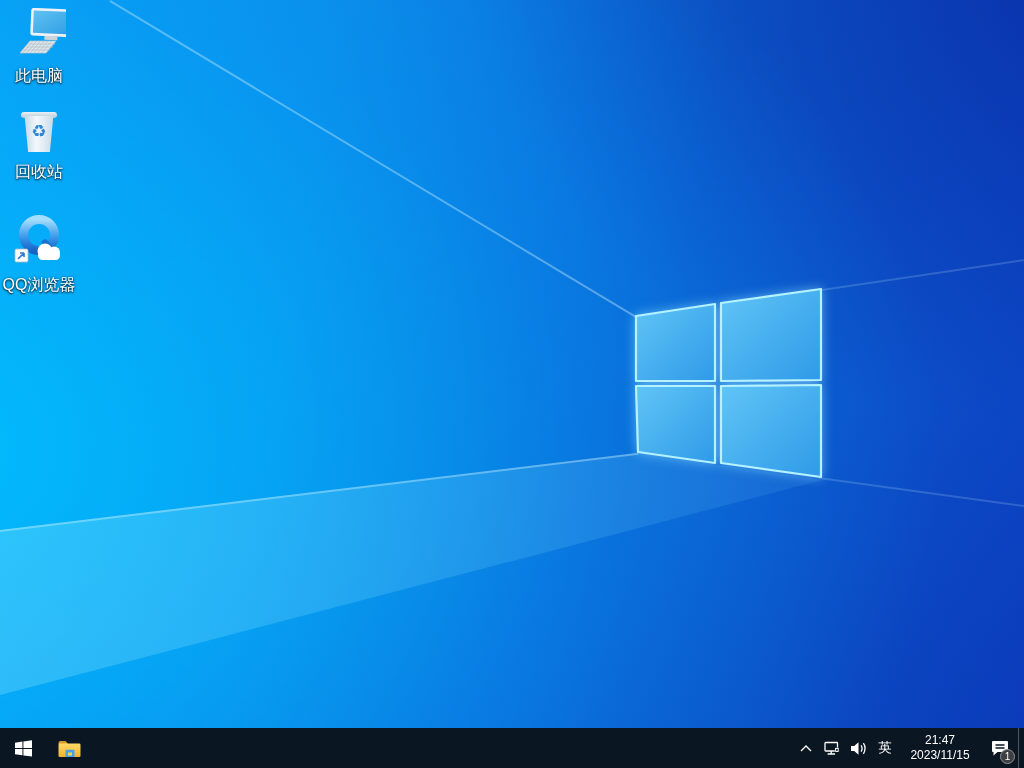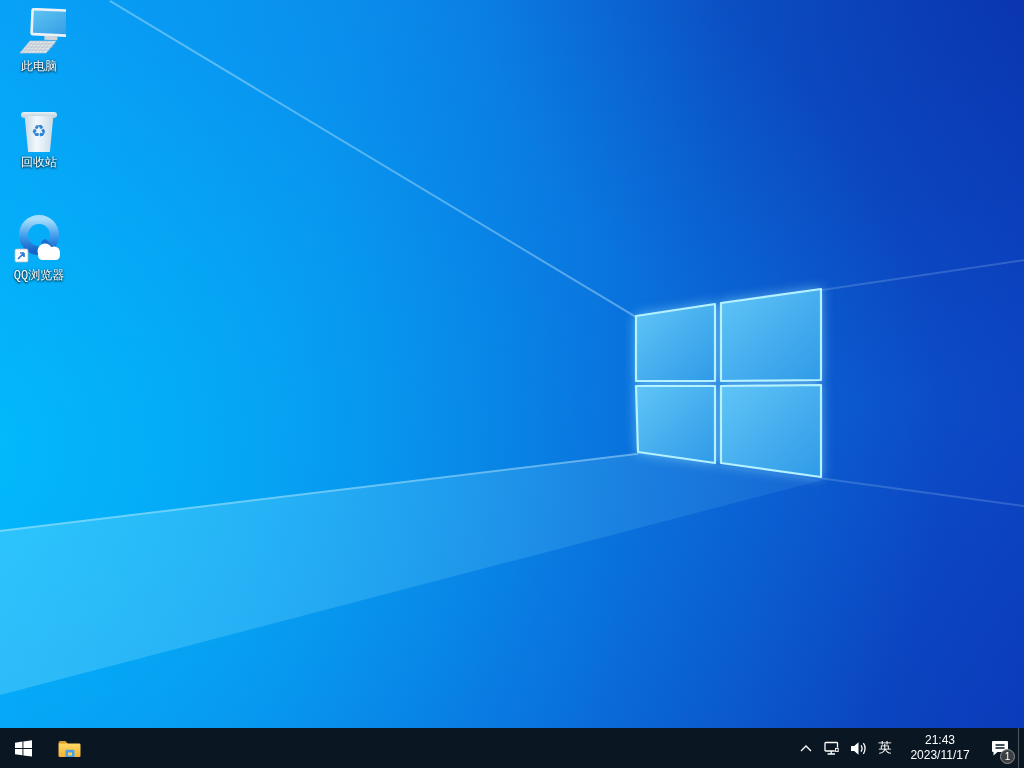--- a/index.html
+++ b/index.html
@@ -23,23 +23,22 @@
     clip-path:polygon(0px 530px, 638px 453px, 822px 480px, 0px 695px);
     background:linear-gradient(to left, rgba(130,225,255,.03), rgba(140,230,255,.30));
   }
   .win-logo { position:absolute; left:633px; top:287px; overflow:visible;
     filter:drop-shadow(0 0 6px rgba(150,230,255,.55)); }
 
   
   .desktop-icon { position:absolute; width:78px; text-align:center; cursor:default; }
   .desktop-icon .glyph { height:50px; display:flex; align-items:flex-end; justify-content:center; }
   .icon-label {
-    display:inline-block; margin-top:2px; font-size:12px; color:#fff; line-height:14px;
+    display:inline-block; margin-top:13px; font-size:16px; color:#fff; line-height:14px;
     text-shadow:0 1px 2px rgba(0,0,0,.9), 0 0 3px rgba(0,0,0,.45);
-    font-family:Liberation Mono, monospace;
   }
   
   .bin-wrap { position:relative; width:38px; margin:0 auto; }
   .bin-rim { width:36px; height:6px; margin:0 auto -2px; border-radius:3px/3px;
     background:linear-gradient(#e8f1f7,#b4c9d7); }
   .bin-body { width:32px; height:36px; margin:0 auto;
     clip-path:polygon(5% 0,95% 0,84% 100%,16% 100%);
     background:linear-gradient(90deg,#bfd4e2,#f2f8fc 42%,#e4eef5 62%,#c3d7e4); }
   .bin-glyph { position:absolute; left:0; right:0; top:9px; font-size:17px; color:#2f86d6;
     font-family:"DejaVu Sans",sans-serif; }
@@ -194,22 +193,22 @@
         <svg width="18" height="15" viewBox="0 0 18 15">
           <polygon points="1,5 4.2,5 8.5,1.2 8.5,13.8 4.2,10 1,10" fill="#fff"></polygon>
           <path d="M11,4.4 Q13.2,7.5 11,10.6" fill="none" stroke="#fff" stroke-width="1.3"></path>
           <path d="M13.4,2.2 Q16.8,7.5 13.4,12.8" fill="none" stroke="#fff" stroke-width="1.3"></path>
         </svg>
       </button>
       <button class="tray-btn tray-ime">
         <span>英</span>
       </button>
       <button class="tray-btn tray-clock">
-        <div>21:43</div>
-        <div>2023/11/17</div>
+        <div>21:47</div>
+        <div>2023/11/15</div>
       </button>
       <button class="tray-btn tray-action">
         <svg width="20" height="19" viewBox="0 0 20 19">
           <path d="M3,2 h14 q1,0 1,1 v9 q0,1 -1,1 h-9.5 l-4,3.4 v-3.4 h-0.5 q-1,0 -1,-1 v-9 q0,-1 1,-1 z" fill="#fff"></path>
           <path d="M5.5,6 h9 M5.5,9 h9" stroke="#0a1622" stroke-width="1.3" fill="none"></path>
         </svg>
         <span class="badge">1</span>
       </button>
       <button class="show-desktop"></button>
     </div>

